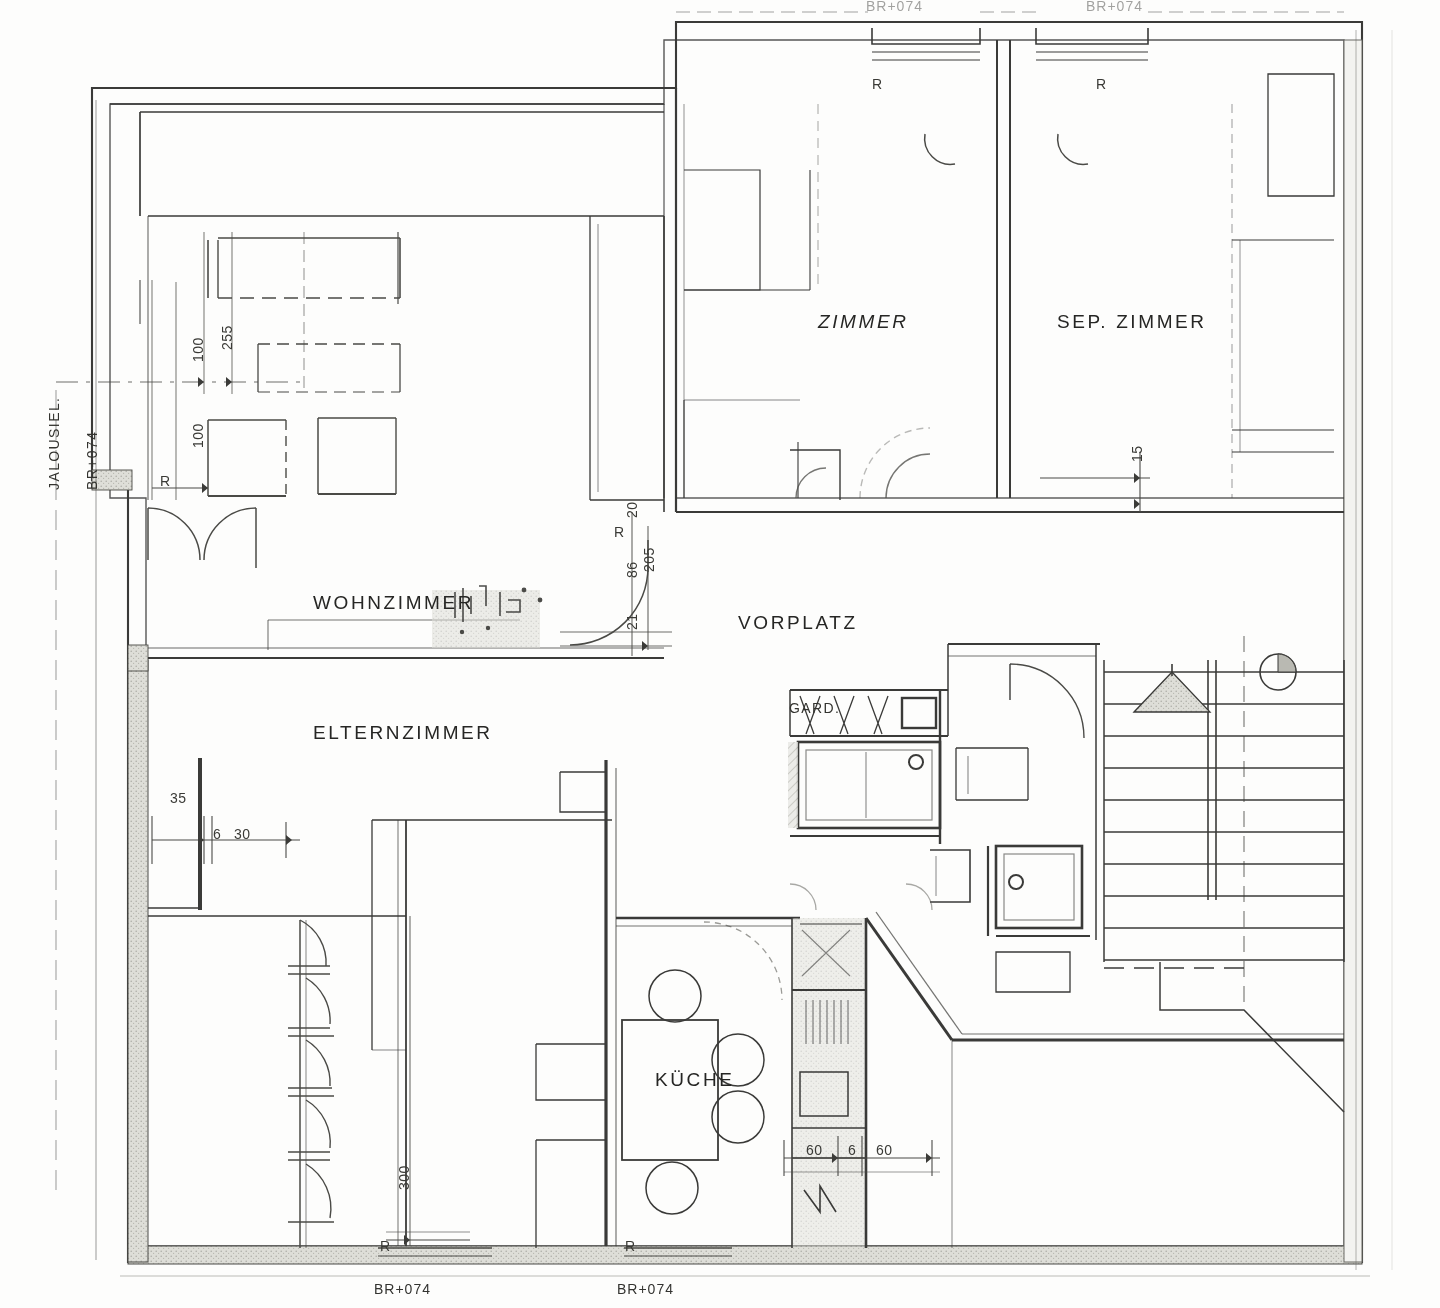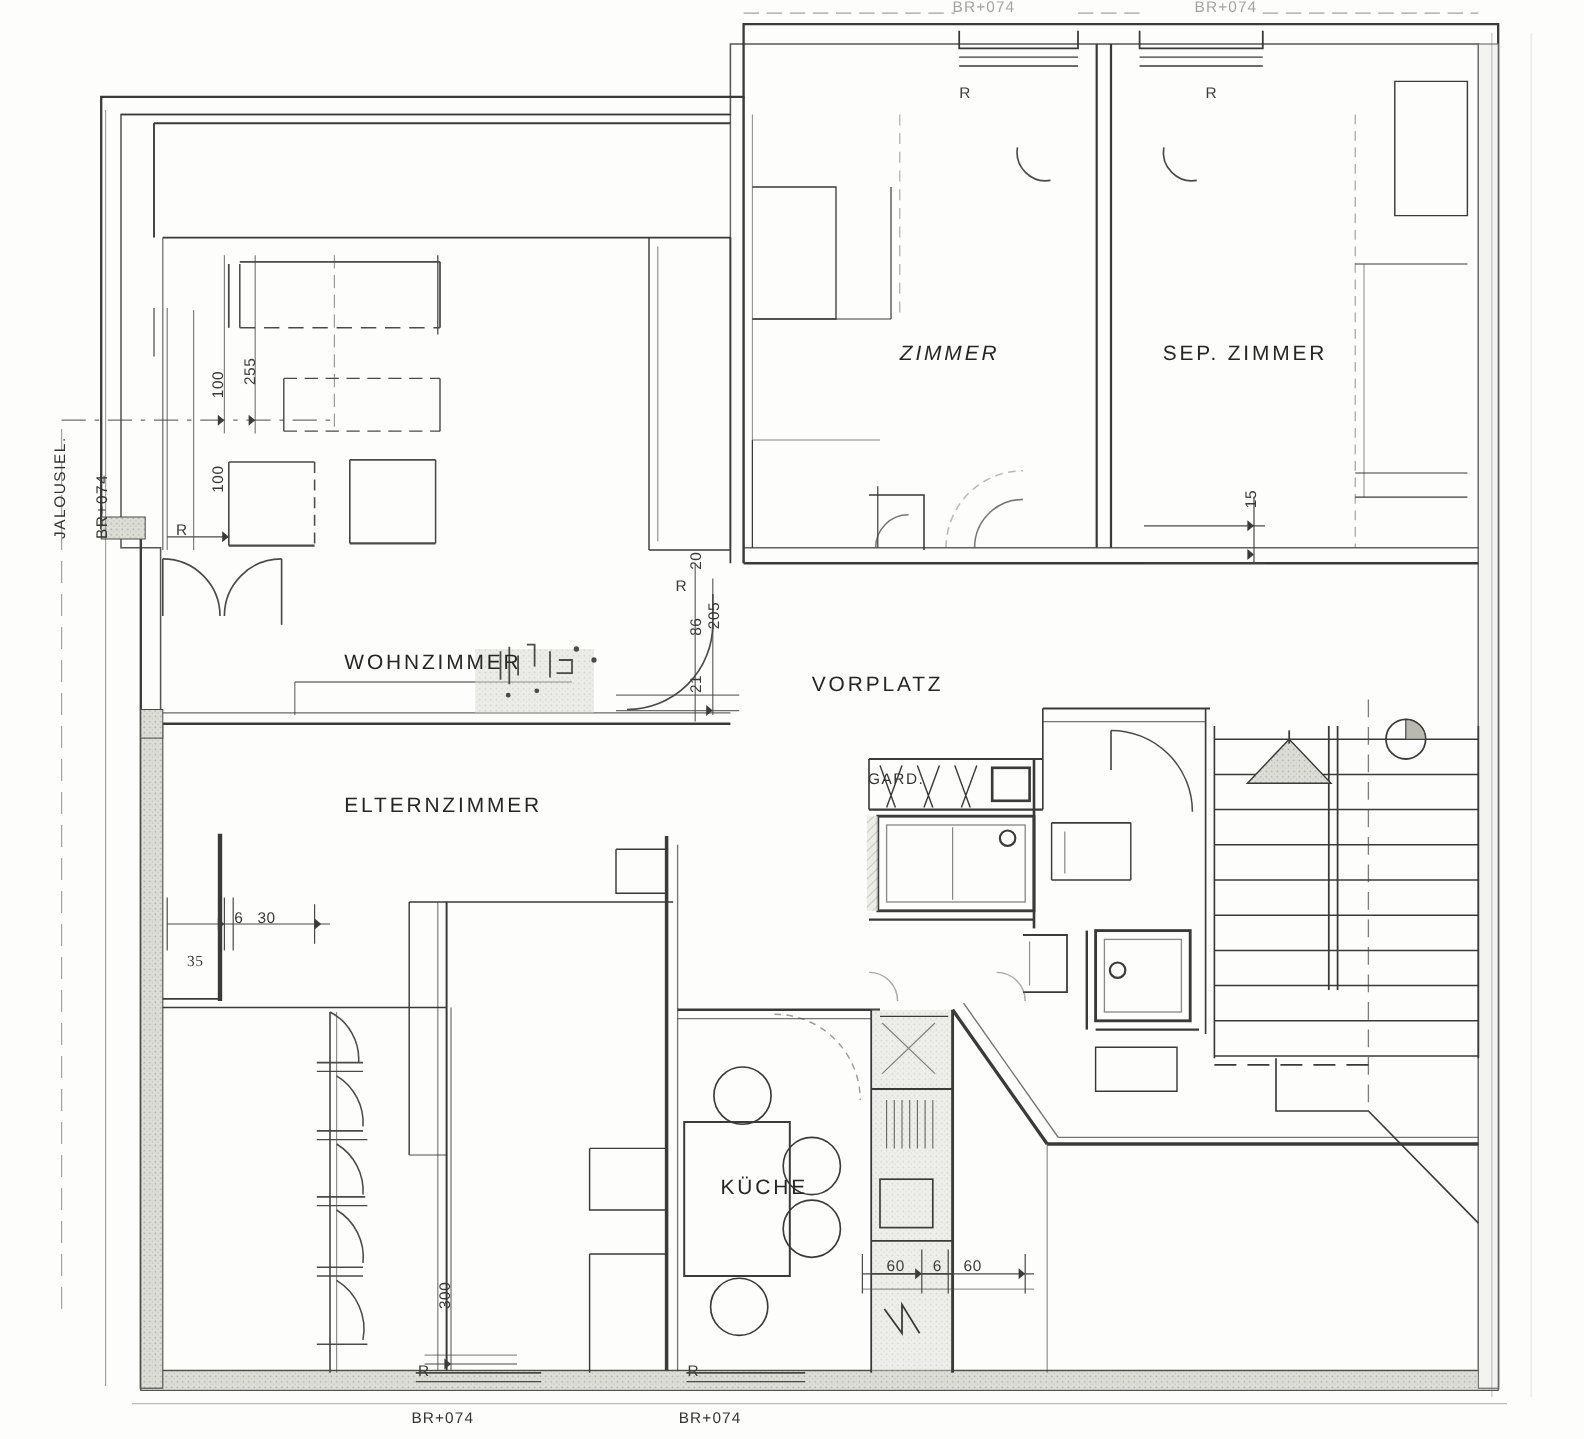--- a/index.html
+++ b/index.html
@@ -435,21 +435,21 @@
   <div class="lbl small-label edge-v" style="left:84px;top:490px;">BR+074</div>
 
   <div class="lbl dim dim-v" style="left:190px;top:362px;">100</div>
   <div class="lbl dim dim-v" style="left:219px;top:350px;">255</div>
   <div class="lbl dim dim-v" style="left:190px;top:448px;">100</div>
   <div class="lbl dim dim-v" style="left:624px;top:518px;">20</div>
   <div class="lbl dim dim-v" style="left:624px;top:578px;">86</div>
   <div class="lbl dim dim-v" style="left:641px;top:572px;">205</div>
   <div class="lbl dim dim-v" style="left:624px;top:630px;">21</div>
   <div class="lbl dim dim-v" style="left:1129px;top:462px;">15</div>
-  <div class="lbl dim" style="left:170px;top:867px;font-family:Liberation Serif, serif;">35</div>
+  <div class="lbl dim" style="left:170px;top:790px;">35</div>
   <div class="lbl dim" style="left:213px;top:826px;">6</div>
   <div class="lbl dim" style="left:234px;top:826px;">30</div>
   <div class="lbl dim dim-v" style="left:396px;top:1190px;">300</div>
   <div class="lbl dim" style="left:806px;top:1142px;">60</div>
   <div class="lbl dim" style="left:848px;top:1142px;">6</div>
   <div class="lbl dim" style="left:876px;top:1142px;">60</div>
 
   <div class="lbl rmark" style="left:872px;top:76px;">R</div>
   <div class="lbl rmark" style="left:1096px;top:76px;">R</div>
   <div class="lbl rmark" style="left:160px;top:473px;">R</div>

